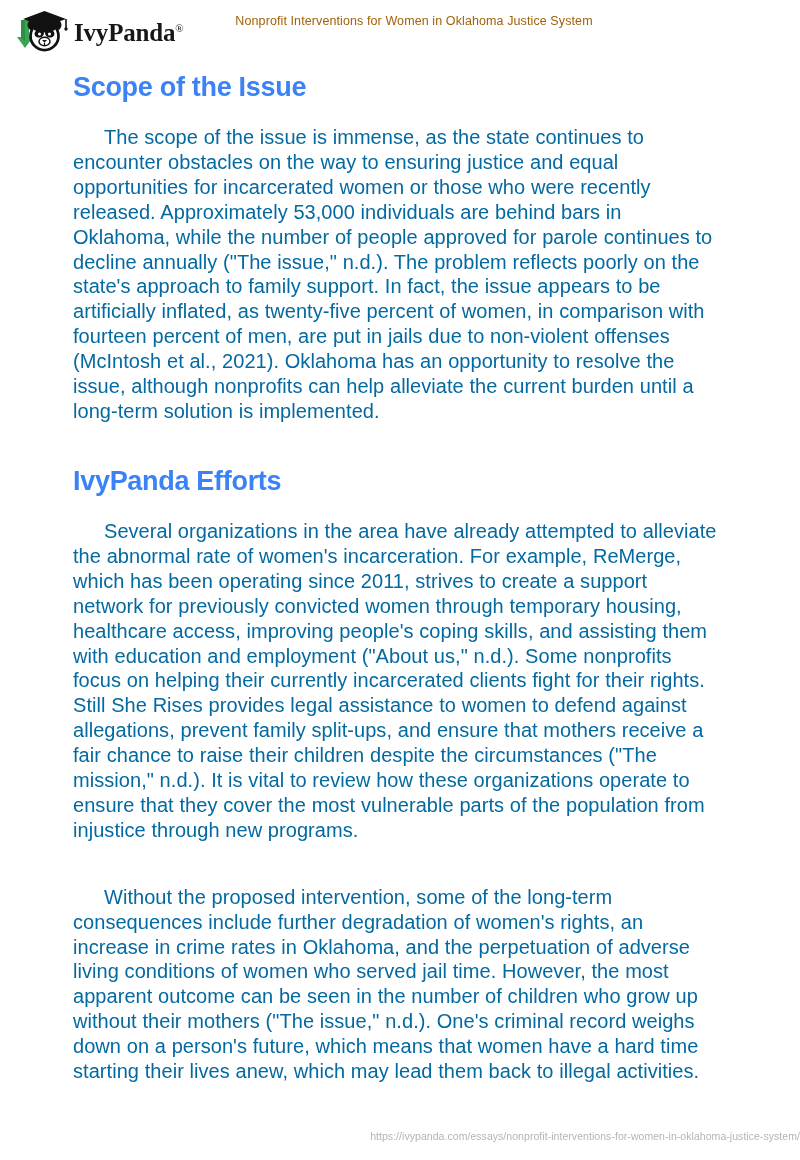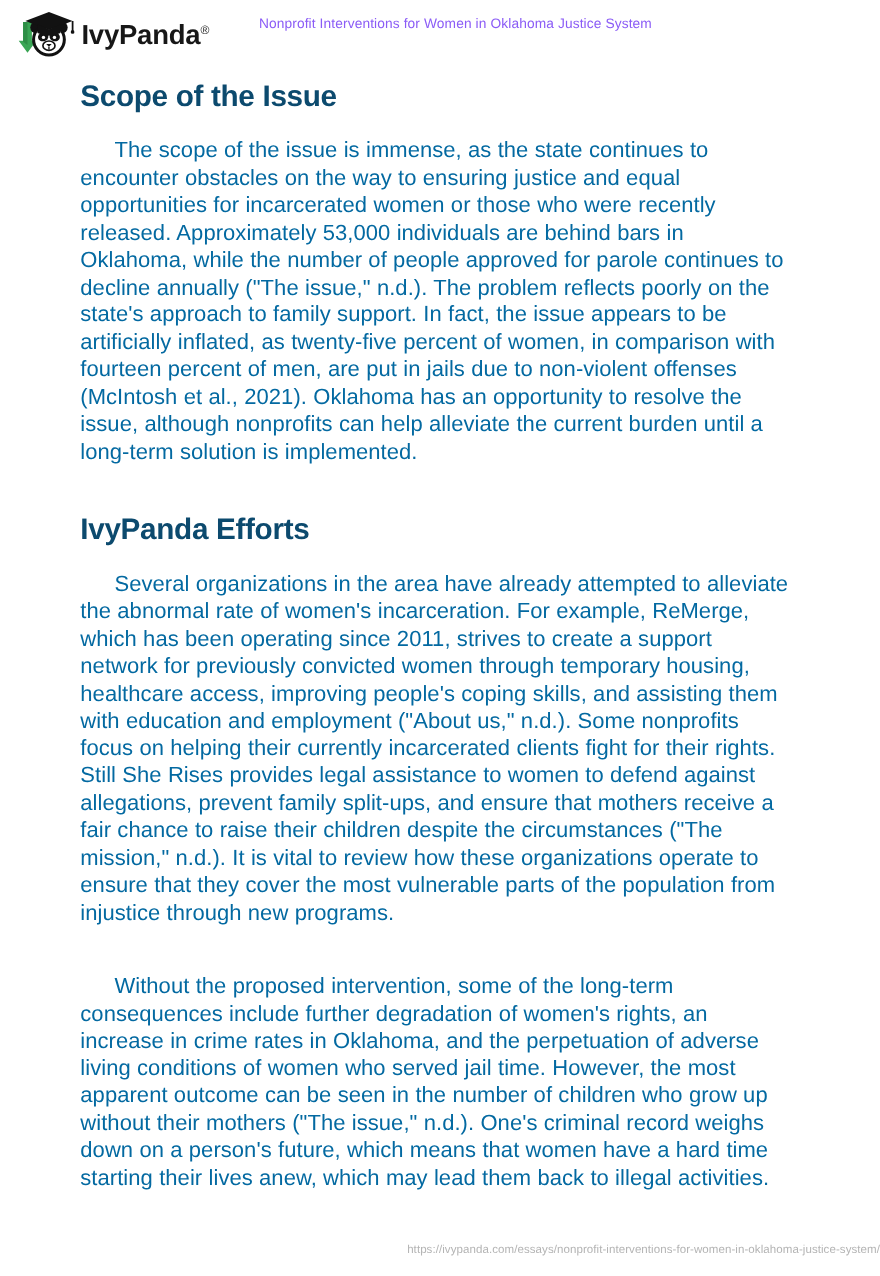--- a/index.html
+++ b/index.html
@@ -32,21 +32,21 @@
     align-items: center;
     gap: 6px;
     height: 46px;
   }
   .brand-mark {
     width: 54px;
     height: 46px;
     display: block;
   }
   .brand-name {
-    font-family: Liberation Sans, sans-serif;
+    font-family: Liberation Serif, serif;
     font-size: 25px;
     font-weight: 700;
     color: #171717;
     letter-spacing: -0.2px;
     line-height: 1;
     position: relative;
     top: 1px;
   }
   .brand-name .reg {
     font-size: 11px;
@@ -54,38 +54,38 @@
     font-weight: 400;
     line-height: 1;
   }
   .doc-title {
     position: absolute;
     left: 0;
     right: 0;
     top: 14px;
     text-align: center;
     font-size: 12.5px;
-    color: #8b5cf6;
+    color: #a16207;
     font-family: "Liberation Sans", sans-serif;
     letter-spacing: 0.1px;
     padding-left: 28px;
   }
 
   
   .content {
     position: absolute;
     left: 73px;
     top: 72px;
     width: 648px;
   }
   h2.section-heading {
     font-size: 27px;
     font-weight: 700;
     line-height: 1.15;
-    color: #0c4a6e;
+    color: #3b82f6;
     margin: 0 0 22px 0;
     letter-spacing: -0.3px;
   }
   h2.section-heading.tight {
     margin-bottom: 20px;
   }
   p.body-text {
     font-size: 20px;
     line-height: 24.9px;
     color: #0369a1;

